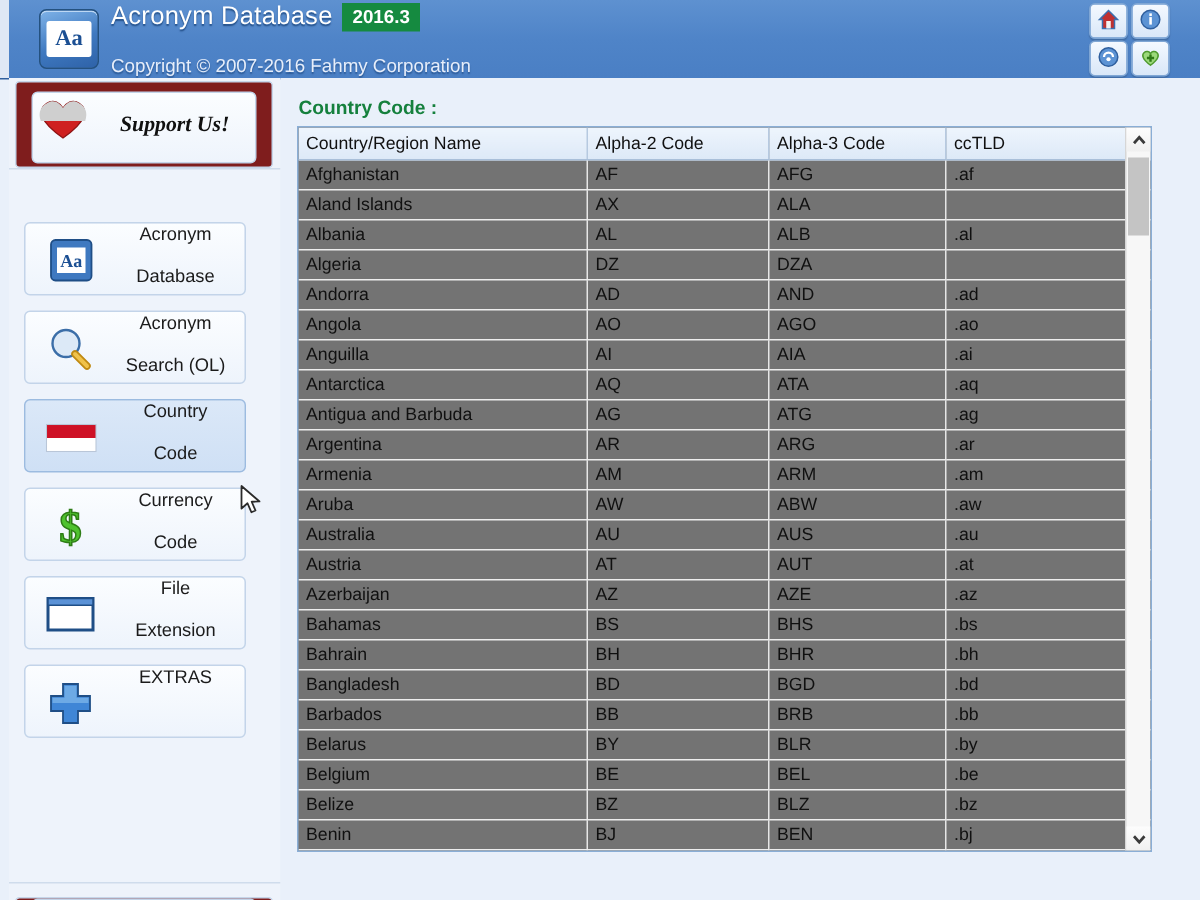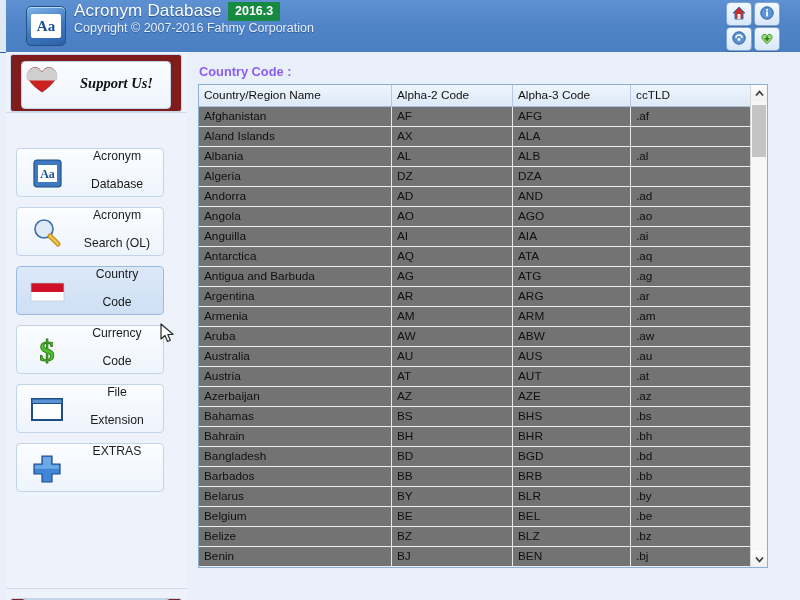--- a/index.html
+++ b/index.html
@@ -30,21 +30,21 @@
   }
   .app-title{
     position:absolute;left:74px;top:1px;color:#ffffff;font-size:17px;font-weight:normal;
     text-shadow:0 1px 1px rgba(0,40,90,.6);letter-spacing:.2px;
   }
   .version-badge{
     position:absolute;left:228px;top:2px;background:#158a40;color:#ffffff;
     font-size:12.5px;font-weight:bold;padding:2px 7px 3px 7px;line-height:14px;
   }
   .copyright{
-    position:absolute;left:74px;top:21px;color:#e7eefa;font-size:12.5px;
+    position:absolute;left:74px;top:37px;color:#e7eefa;font-size:12.5px;
     text-shadow:0 1px 1px rgba(0,40,90,.45);
   }
   .tb-btns{position:absolute;right:12px;top:2px;width:62px;height:48px;}
   .tb-btn{
     position:absolute;width:24px;height:22px;border-radius:4px;
     background:linear-gradient(180deg,#f4f9ff 0%,#d9e7f8 100%);
     border:1px solid #7fa6d4;box-shadow:0 1px 1px rgba(0,0,0,.18);
   }
   .tb-btn svg{display:block;margin:2px auto 0 auto;}
   .tb-b1{left:0;top:0;} .tb-b2{left:28px;top:0;}
@@ -75,21 +75,21 @@
   .sb-support .lbl{
     position:absolute;left:58px;top:13px;font-size:14.5px;font-style:italic;font-weight:bold;
     color:#101010;font-family:"Liberation Serif",serif;
   }
   .sb-more{position:absolute;left:10px;top:0;width:148px;height:52px;border-radius:4px;
     background:linear-gradient(180deg,#fbfdff 0%,#eef4fc 100%);border:1px solid #c3d4e9;cursor:pointer;}
   .side-sep{position:absolute;left:0;width:181px;height:1px;background:#cfdcec;}
 
   
   .main{position:absolute;left:187px;top:52px;width:613px;height:548px;background:#e9f0fa;}
-  .main-title{position:absolute;left:12px;top:12px;font-size:12.8px;font-weight:bold;color:#8b5cf6;}
+  .main-title{position:absolute;left:12px;top:12px;font-size:12.8px;font-weight:bold;color:#15803d;}
   .grid-wrap{
     position:absolute;left:11px;top:32px;width:570px;height:484px;
     background:#737373;border:1px solid #8aaed6;box-sizing:border-box;overflow:hidden;
   }
   table.grid{border-collapse:collapse;width:552px;table-layout:fixed;}
   table.grid th{
     background:linear-gradient(180deg,#eef5fd 0%,#dde9f7 100%);
     border-right:1px solid #b6c9e0;border-bottom:1px solid #a9bfd9;
     font-size:11.8px;font-weight:normal;color:#101010;text-align:left;
     padding:2px 0 3px 5px;height:16px;

